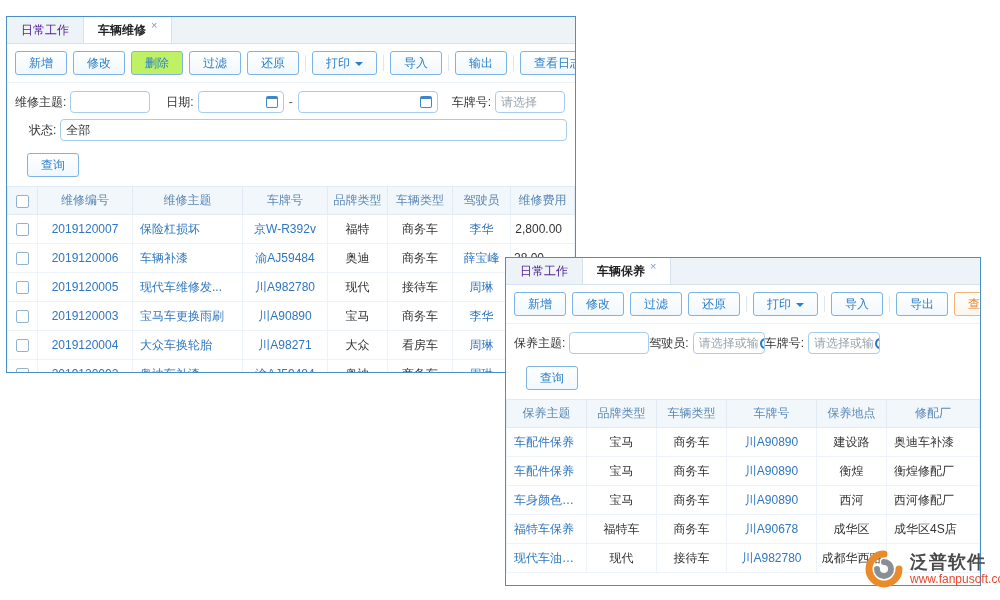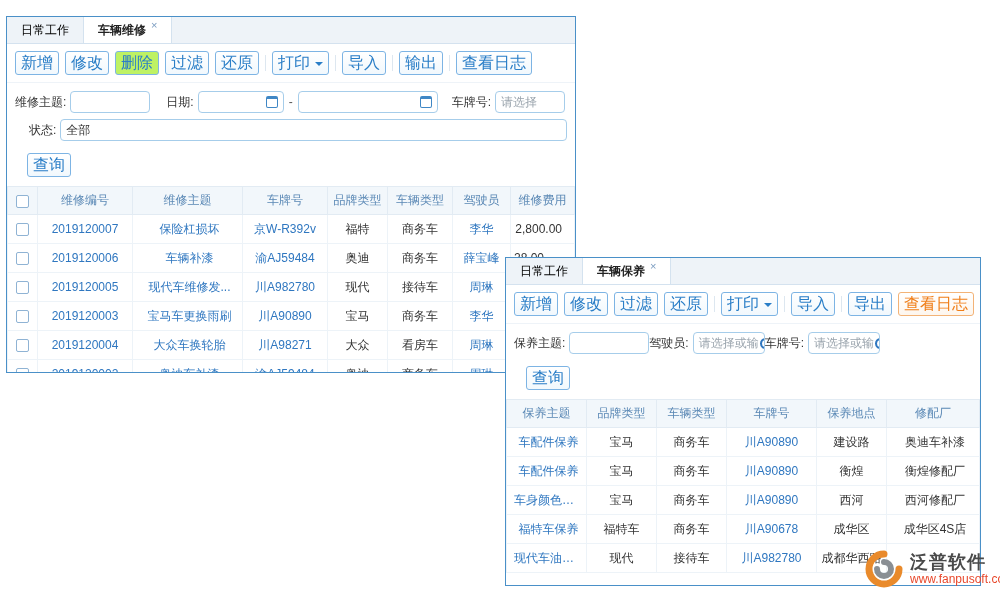--- a/index.html
+++ b/index.html
@@ -6,27 +6,27 @@
   html,body{width:1000px;height:600px}
   body{
     position:relative;background:#ffffff;overflow:hidden;
     font-family:"Liberation Sans","DejaVu Sans",sans-serif;font-size:12px;color:#333;
   }
   .window{position:absolute;background:#fff;border:1px solid #4a90c8;overflow:hidden}
   .win-repair{left:6px;top:16px;width:570px;height:357px;z-index:1}
   .win-maint{left:505px;top:257px;width:476px;height:329px;z-index:2}
 
   .tabbar{display:flex;background:#eef3f8;border-bottom:1px solid #d4e2ef;height:27px}
-  .tab{padding:0 14px;line-height:26px;color:#000000;cursor:pointer;white-space:nowrap}
+  .tab{padding:0 14px;line-height:26px;color:#4c1d95;cursor:pointer;white-space:nowrap}
   .tab.active{background:#fff;border-left:1px solid #d4e2ef;border-right:1px solid #d4e2ef;font-weight:bold;color:#222}
   .tab-close{color:#7b9cc0;margin-left:5px;font-weight:normal;font-size:11px;position:relative;top:-5px}
 
   .toolbar{display:flex;align-items:center;gap:6px;padding:7px 8px;border-bottom:1px solid #eef3f8;white-space:nowrap}
   .btn{border:1px solid #7db4e4;background:linear-gradient(#ffffff,#f1f8fd);color:#2a7ec7;
-       border-radius:3px;font-size:16px;padding:3px 5px;cursor:pointer;font-family:inherit;line-height:16px}
+       border-radius:3px;font-size:12px;padding:3px 13px;cursor:pointer;font-family:inherit;line-height:16px}
   .btn.filled{background:#bef264}
   .btn.orange{color:#f07f1a;border-color:#f3b377;background:linear-gradient(#ffffff,#fdf6ee)}
   .tsep{width:1px;height:16px;background:#dde7f0;flex:0 0 1px}
   .caret{display:inline-block;width:0;height:0;border-left:4px solid transparent;border-right:4px solid transparent;
          border-top:4px solid #2a7ec7;margin-left:5px;vertical-align:middle}
 
   .filters{padding:2px 8px}
   .frow{display:flex;align-items:center;margin:6px 0;white-space:nowrap}
   .flabel{color:#333;margin-right:4px}
   .dash{margin:0 5px;color:#555}
@@ -41,21 +41,21 @@
   .mag-icon{margin-left:auto;position:relative;width:13px;height:13px;flex:0 0 13px}
   .mag-icon::before{content:"";position:absolute;left:1px;top:1px;width:7px;height:7px;border:2px solid #2f77c0;border-radius:50%}
   .mag-icon::after{content:"";position:absolute;left:9px;top:9px;width:5px;height:2px;background:#2f77c0;transform:rotate(45deg);transform-origin:0 0}
 
   .query-row{padding:4px 8px 9px 20px}
 
   table{width:100%;border-collapse:collapse;table-layout:fixed}
   th{background:#f2f7fb;color:#5a88b5;font-weight:normal;height:28px;border:1px solid #e2ebf3;font-size:12px}
   td{height:29px;border:1px solid #edf3f8;text-align:center;overflow:hidden;white-space:nowrap;text-overflow:ellipsis;color:#333;padding:0 3px}
   td.link{color:#2f77c0}
-  td.left{text-align:center;padding-left:7px}
+  td.left{text-align:left;padding-left:7px}
   td.right{text-align:right;padding-right:12px}
   .checkbox{display:inline-block;width:13px;height:13px;border:1px solid #8fb3d4;border-radius:2px;background:#fff;vertical-align:middle}
 
   .watermark{position:absolute;left:864px;top:549px;z-index:3;display:flex;align-items:center;gap:6px}
   .wm-brand{font-size:18px;font-weight:bold;color:#4a4a4a;letter-spacing:1px;line-height:20px}
   .wm-url{font-size:12px;color:#e8482c;line-height:15px}
 </style>
 </head>
 <body>
 

